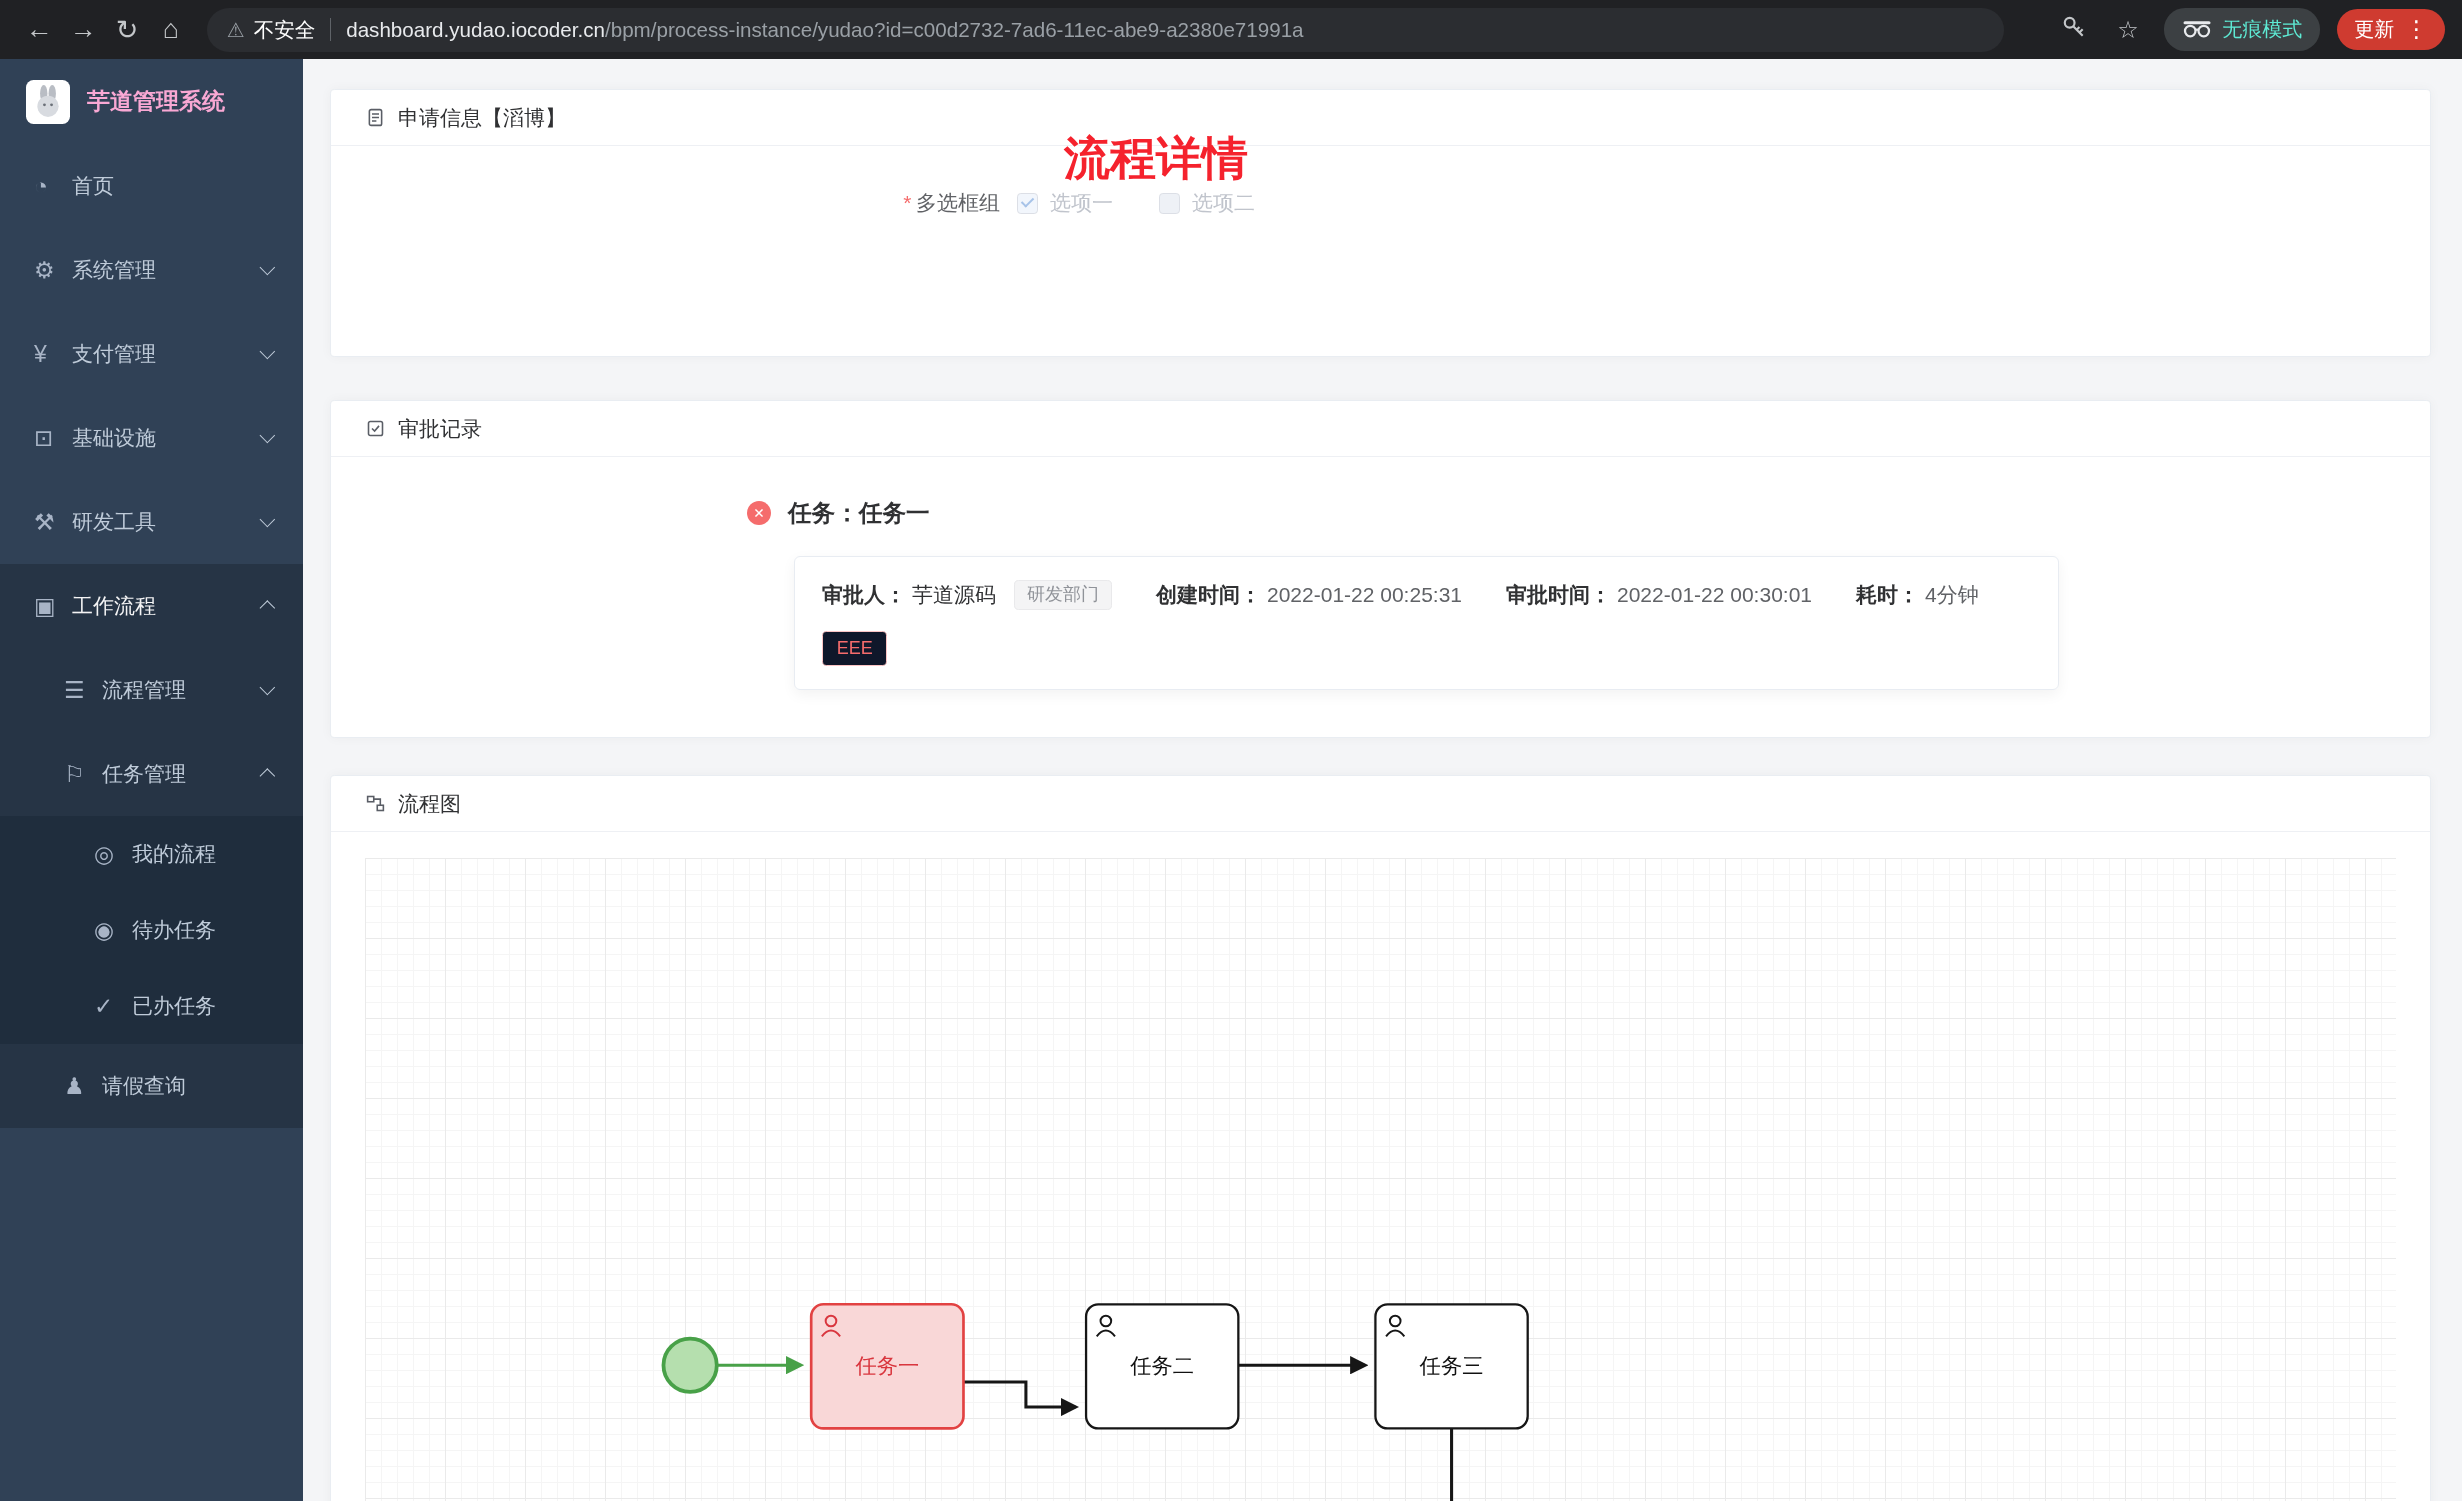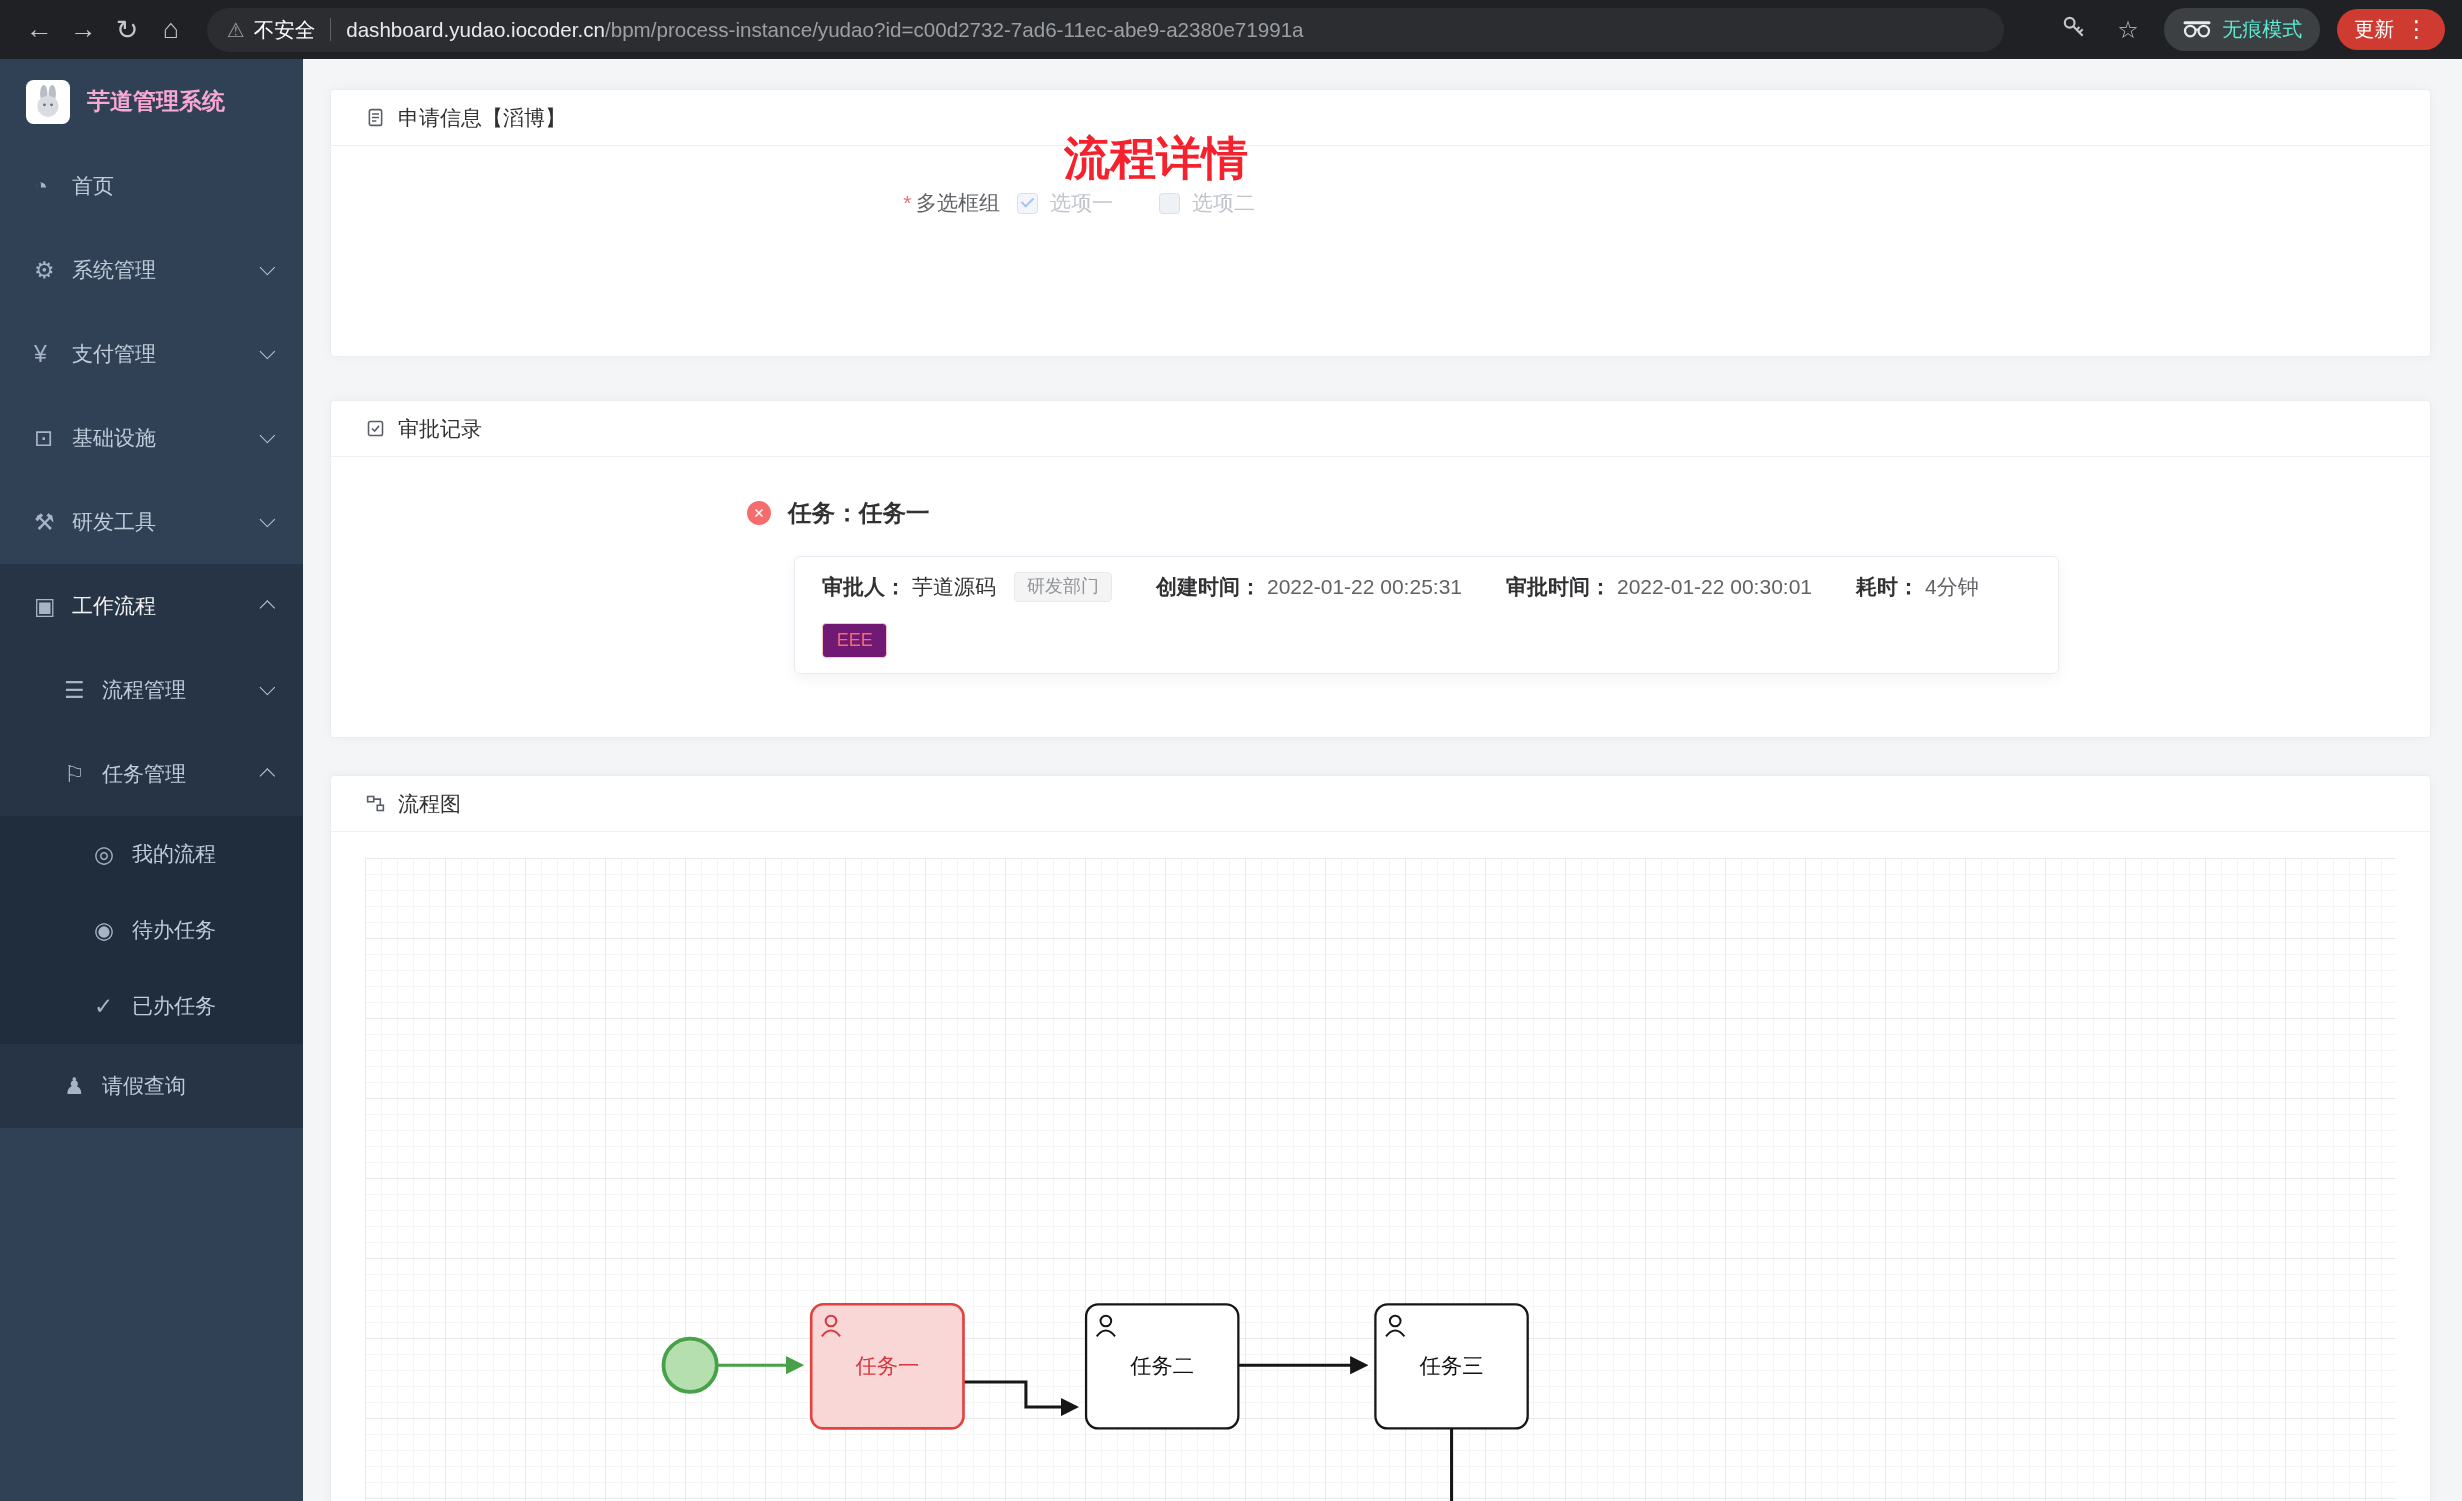--- a/index.html
+++ b/index.html
@@ -76,29 +76,29 @@
   .cb-box.checked::after { content:""; position:absolute; left:6px; top:1.5px; width:5.3px;
     height:10px; border-right:2.3px solid #a7c3e8; border-bottom:2.3px solid #a7c3e8;
     transform:rotate(45deg); }
 
   
   .approve-head { display:flex; align-items:center; gap:17px; margin:40px 0 0 416px; }
   .err-badge { width:24px; height:24px; border-radius:50%; background:#f56c6c; color:#ffffff;
     font-size:13.7px; font-weight:700; display:flex; align-items:center; justify-content:center; }
   .approve-title { font-size:23.6px; font-weight:600; color:#303133; }
   .approve-card { margin:27px 0 0 463px; width:1265px; border:0.8px solid #e8ecf2;
-    border-radius:6px; box-shadow:0 4.6px 13.7px rgba(0,0,0,0.05); padding:15px 27px; }
+    border-radius:6px; box-shadow:0 4.6px 13.7px rgba(0,0,0,0.05); padding:23px 27px; }
   .approve-line { display:flex; align-items:center; font-size:21px; white-space:nowrap; }
   .fl { color:#303133; font-weight:600; }
   .fv { color:#606266; margin-left:6px; }
   .gap { margin-left:44px; }
   .dept-tag { margin-left:18px; height:30px; line-height:27px; padding:0 12px;
     background:#f4f4f5; border:0.8px solid #e9e9eb; color:#909399; border-radius:4.6px; font-size:18px; }
   .comment-tag { display:inline-block; margin-top:21px; height:35px; line-height:32px;
-    padding:0 13.7px; background:#701a75; border:0.8px solid #fbc4c4; color:#f56c6c;
+    padding:0 13.7px; background:#0f172a; border:0.8px solid #fbc4c4; color:#f56c6c;
     border-radius:4.6px; font-size:18px; }
 
   
   .bpmn-canvas { margin:26px 34px 0 34px; height:655px; position:relative; background-color:#ffffff;
     background-image:
       linear-gradient(#eaeaea 0.8px, transparent 0.8px),
       linear-gradient(90deg, #eaeaea 0.8px, transparent 0.8px),
       linear-gradient(#f5f5f5 0.8px, transparent 0.8px),
       linear-gradient(90deg, #f5f5f5 0.8px, transparent 0.8px);
     background-size:80px 80px, 80px 80px, 16px 16px, 16px 16px; }

